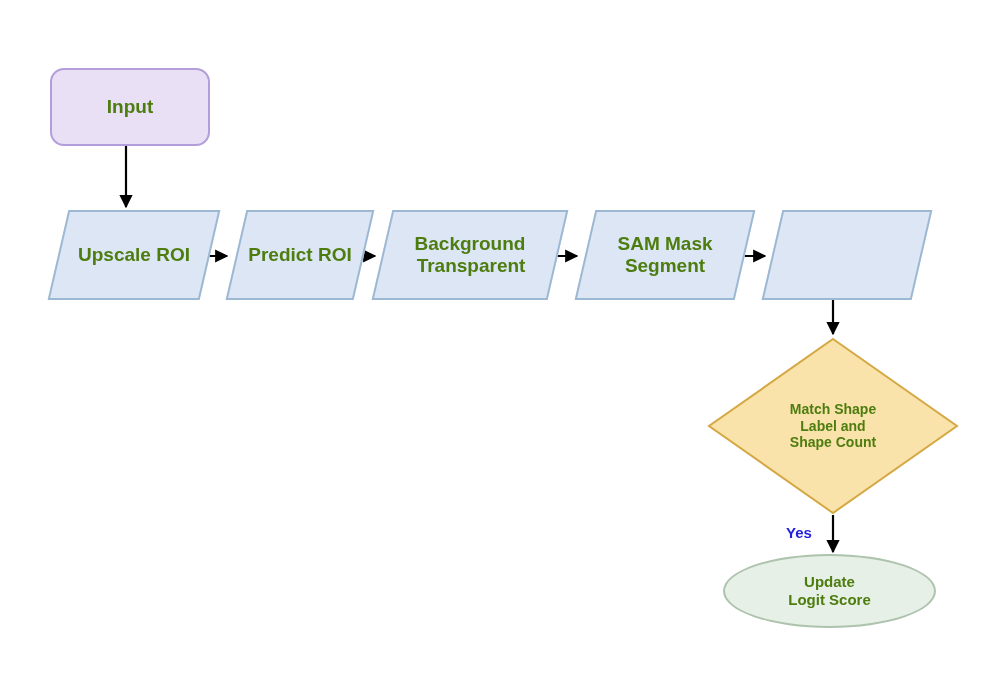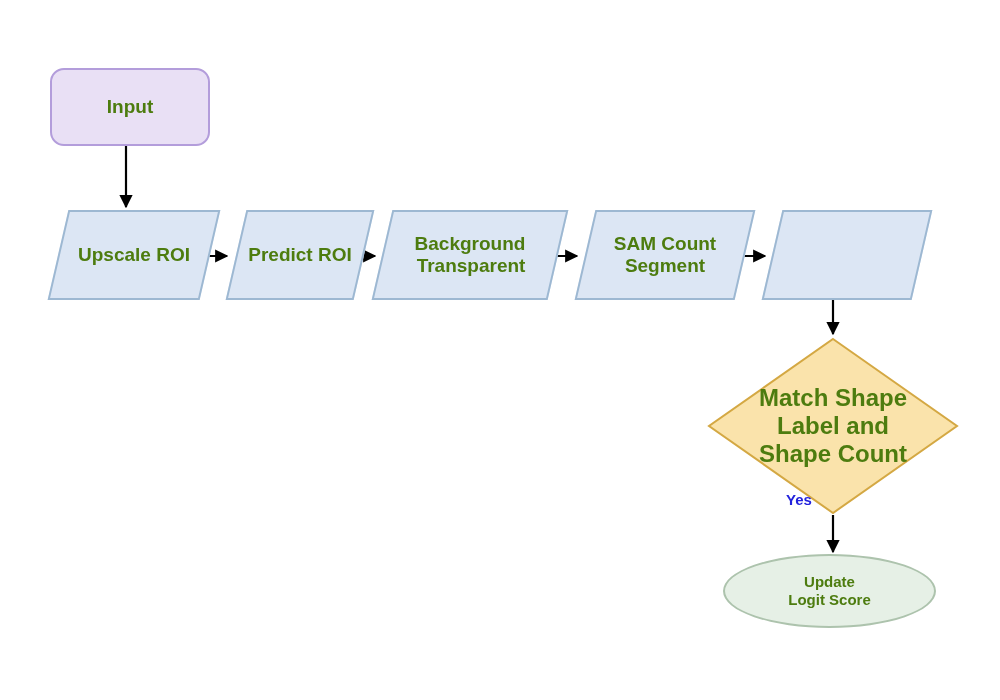--- a/index.html
+++ b/index.html
@@ -82,21 +82,21 @@
     top: 337px;
     width: 252px;
     height: 178px;
   }
   #diamond-node svg { display: block; }
   #diamond-label {
     left: 707px;
     top: 337px;
     width: 252px;
     height: 178px;
-    font-size: 24px;
+    font-size: 14px;
   }
   
   #ellipse-node {
     position: absolute;
     left: 723px;
     top: 554px;
     width: 213px;
     height: 74px;
     background: #e6f0e6;
     border: 2px solid #adc3ad;
@@ -116,21 +116,21 @@
     left: 0;
     top: 0;
     width: 1000px;
     height: 700px;
     pointer-events: none;
   }
   
   #yes-label {
     position: absolute;
     left: 786px;
-    top: 491px;
+    top: 524px;
     font-size: 15px;
     font-weight: bold;
     color: #2222dd;
   }
 </style>
 </head>
 <body>
 
 <div id="canvas">
 
@@ -177,21 +177,21 @@
   <div id="label-1" class="node-label para-label">Upscale ROI</div>
 
   <div id="para-2" class="para"></div>
   <div id="label-2" class="node-label para-label">Predict ROI</div>
 
   <div id="para-3" class="para"></div>
   <div id="label-3" class="node-label para-label">Background
 Transparent</div>
 
   <div id="para-4" class="para"></div>
-  <div id="label-4" class="node-label para-label">SAM Count
+  <div id="label-4" class="node-label para-label">SAM Mask
 Segment</div>
 
   <div id="para-5" class="para"></div>
 
   <div id="diamond-node">
     <svg width="252" height="178" viewBox="0 0 252 178">
       <polygon points="126,2 250,89 126,176 2,89" fill="#fae3ab" stroke="#d4a843" stroke-width="2"></polygon>
     </svg>
   </div>
   <div id="diamond-label" class="node-label">Match Shape

